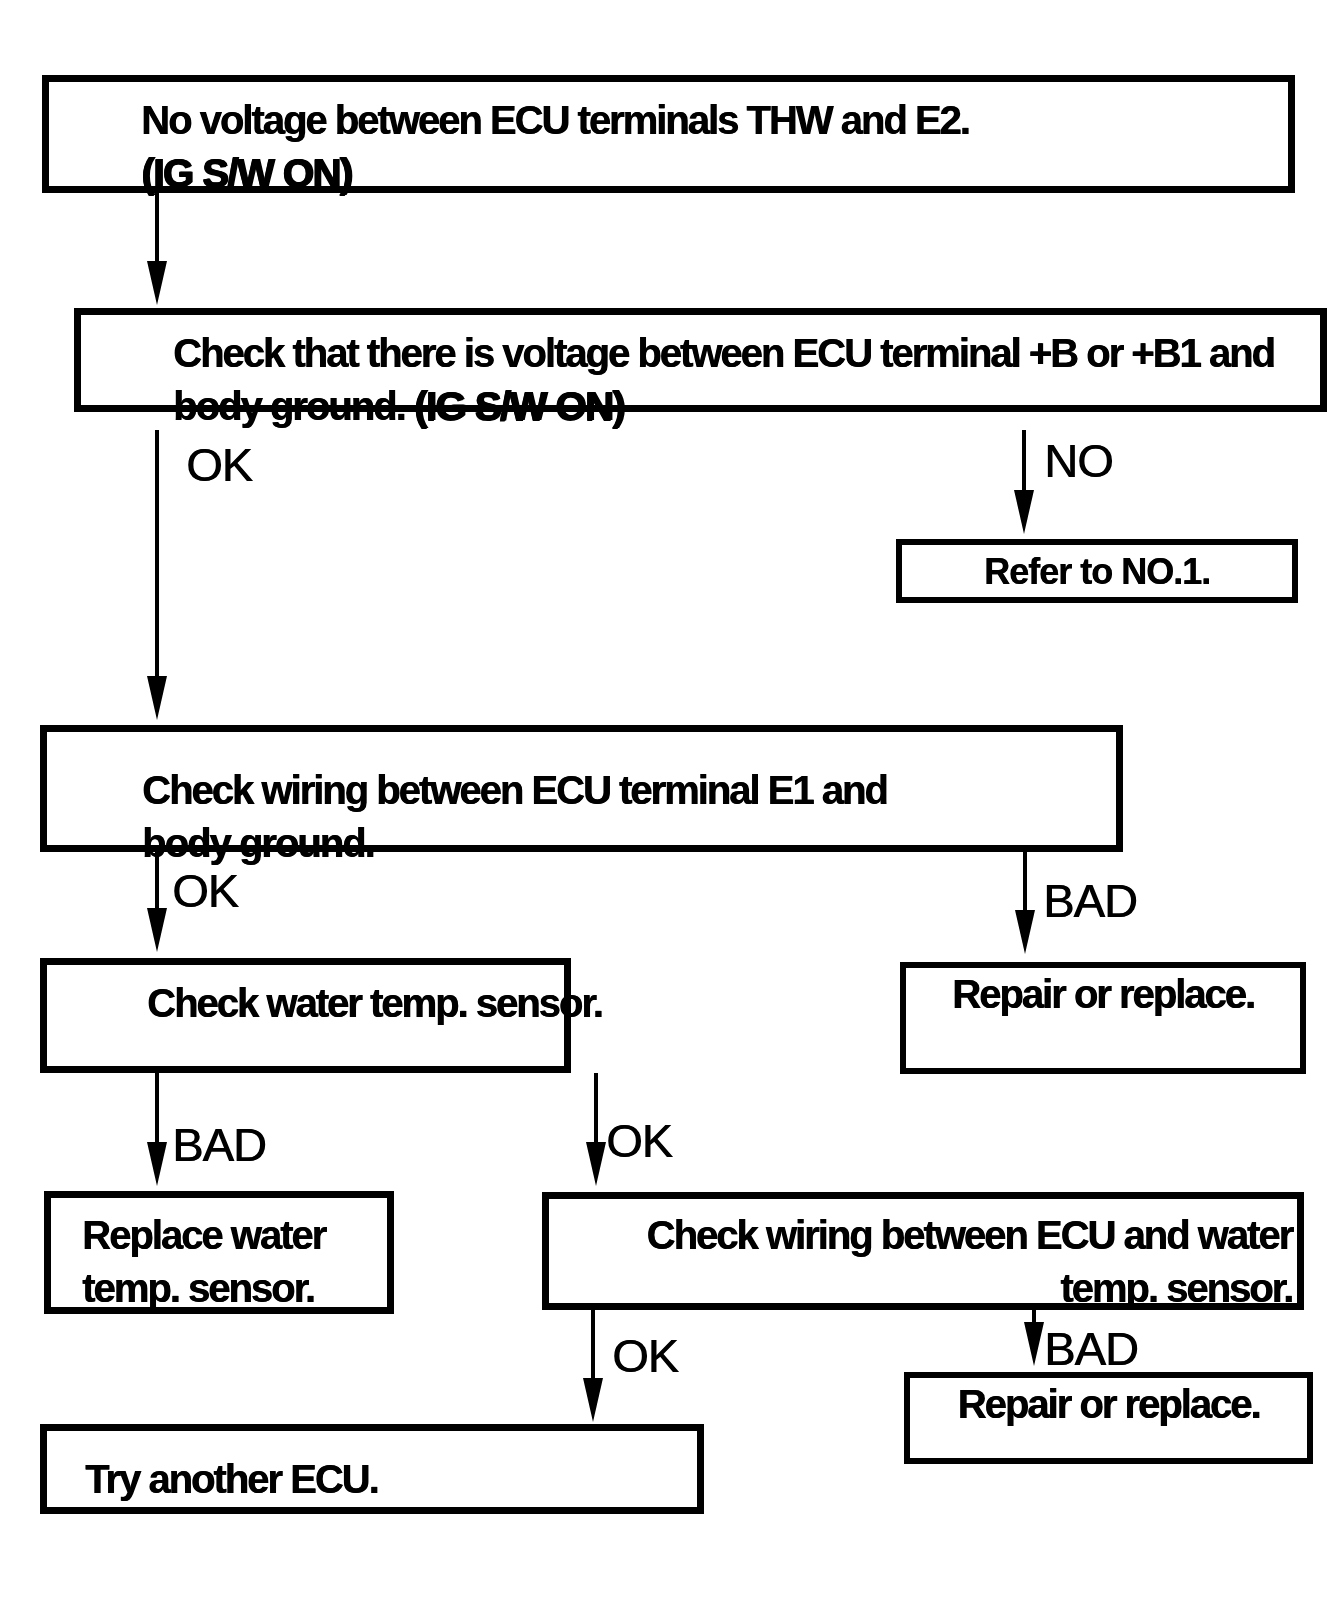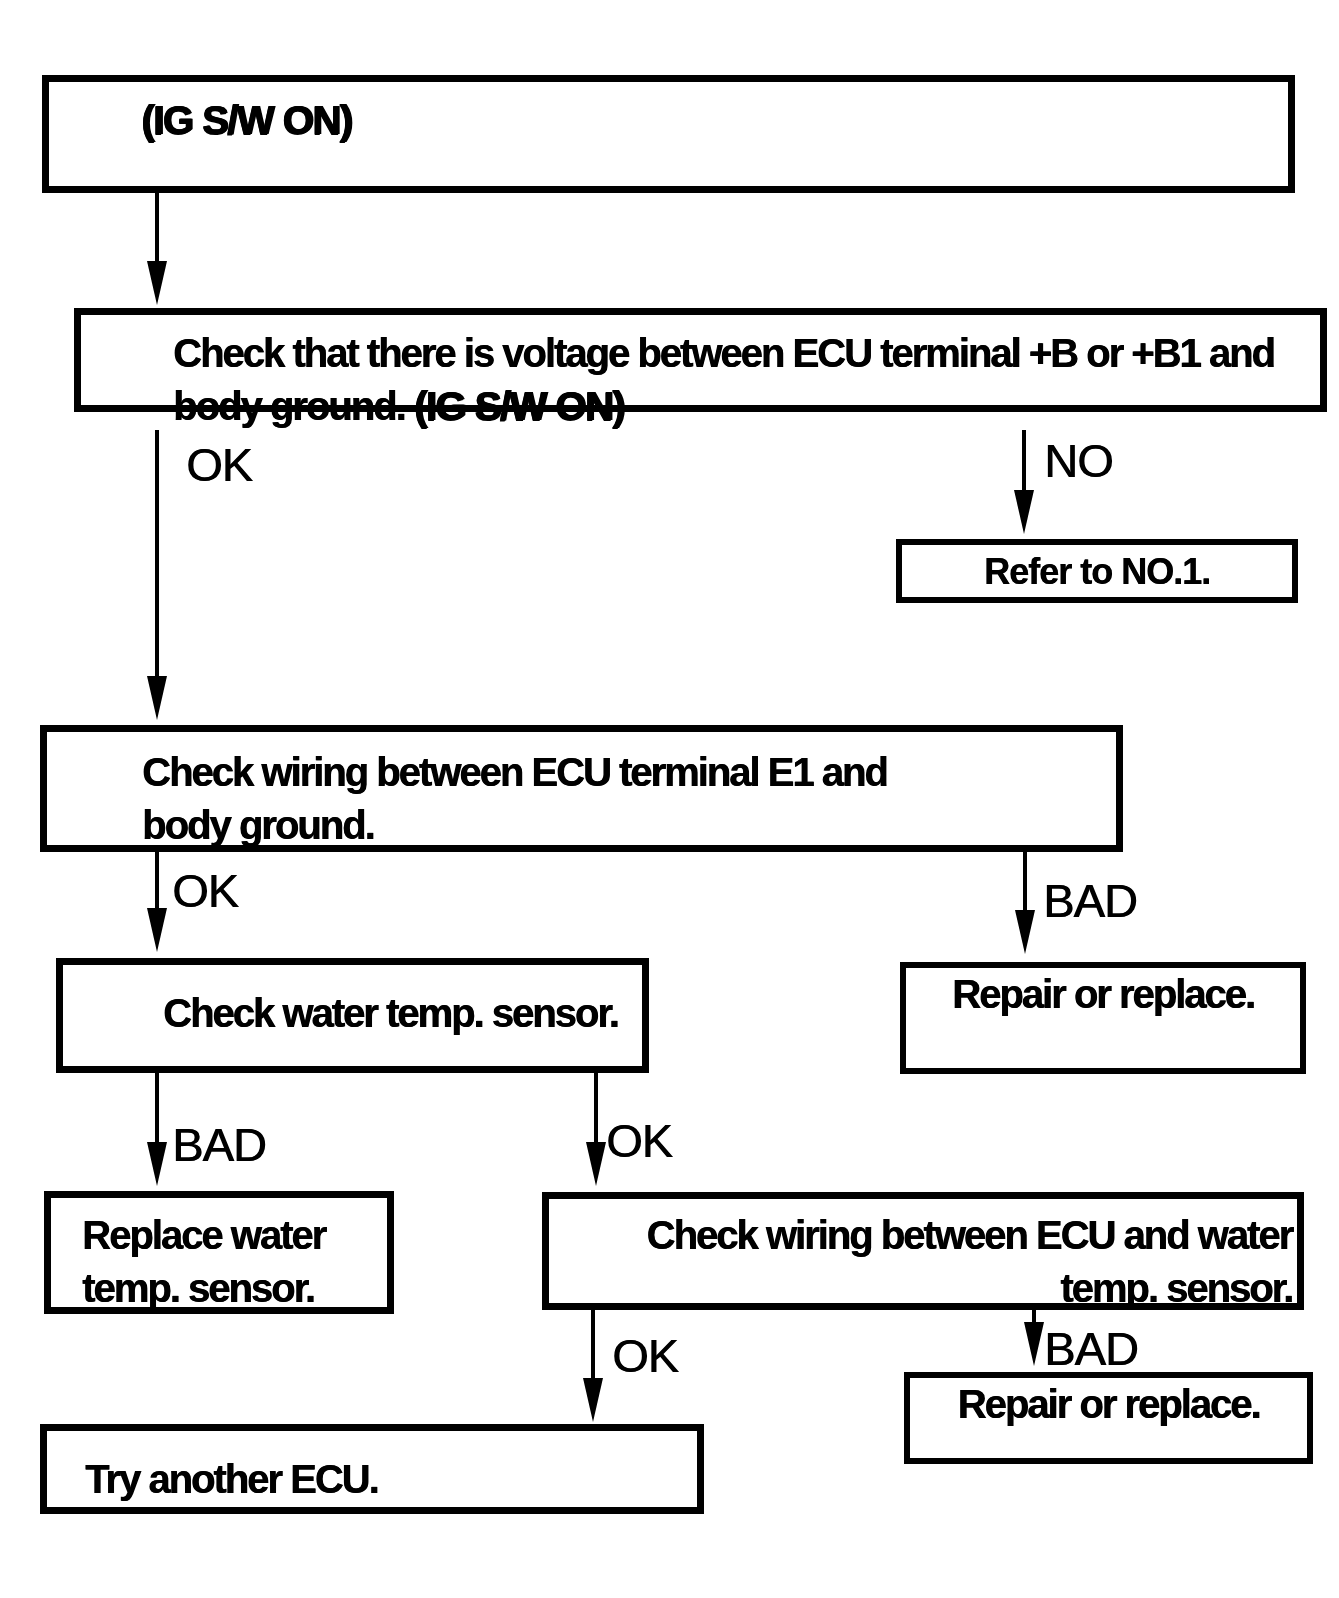--- a/index.html
+++ b/index.html
@@ -72,20 +72,21 @@
     white-space: nowrap;
     text-shadow: 0.8px 0 0 #000000;
   }
 </style>
 </head>
 <body>
 
 <div class="canvas">
 
   <div class="box" style="left:42px; top:75px; width:1253px; height:118px; padding:12px 10px 0 92px;">
+    <div class="bline"><span>No voltage between ECU terminals THW and E2.</span></div>
     <div class="bline"><span class="heavy">(IG S/W ON)</span></div>
   </div>
 
   <div class="vline" style="left:155px; top:193px; height:72px;"></div>
   <div class="ahead" style="left:147px; top:261px;"></div>
 
   <div class="box" style="left:42px; top:308px; width:1253px; height:104px; padding:12px 22px 0 92px;margin-left:32px;">
     <div class="bline"><span>Check that there is voltage between ECU terminal +B or +B1 and</span></div>
     <div class="bline"><span>body ground. </span><span class="heavy">(IG S/W ON)</span></div>
   </div>
@@ -95,34 +96,34 @@
   <div class="ahead" style="left:147px; top:676px;"></div>
 
   <div class="edge-label" style="left:1044px; top:436px;">NO</div>
   <div class="vline" style="left:1022px; top:430px; height:62px;"></div>
   <div class="ahead" style="left:1014px; top:490px;"></div>
 
   <div class="box center-box" style="left:896px; top:539px; width:402px; height:64px; border-width:6px;">
     <div class="bline" style="font-size:36px; letter-spacing:-1px;"><span>Refer to NO.1.</span></div>
   </div>
 
-  <div class="box" style="left:40px; top:725px; width:1083px; height:127px; padding:14px 10px 0 95px;">
+  <div class="box" style="left:40px; top:725px; width:1083px; height:127px; padding:32px 10px 0 95px;">
     <div class="bline"><span>Check wiring between ECU terminal E1 and</span></div>
     <div class="bline"><span>body ground.</span></div>
   </div>
 
   <div class="edge-label" style="left:172px; top:866px;">OK</div>
   <div class="vline" style="left:155px; top:852px; height:58px;"></div>
   <div class="ahead" style="left:147px; top:908px;"></div>
 
   <div class="edge-label" style="left:1043px; top:876px;">BAD</div>
   <div class="vline" style="left:1023px; top:852px; height:60px;"></div>
   <div class="ahead" style="left:1015px; top:910px;"></div>
 
-  <div class="box" style="left:56px; top:958px; width:593px; height:115px; padding:22px 10px 0 100px;">
+  <div class="box" style="left:40px; top:958px; width:531px; height:115px; padding:12px 10px 0 100px;">
     <div class="bline"><span>Check water temp. sensor.</span></div>
   </div>
 
   <div class="box center-box" style="left:900px; top:962px; width:406px; height:112px; border-width:6px;">
     <div class="bline"><span>Repair or replace.</span></div>
   </div>
 
   <div class="edge-label" style="left:172px; top:1120px;">BAD</div>
   <div class="vline" style="left:155px; top:1073px; height:73px;"></div>
   <div class="ahead" style="left:147px; top:1142px;"></div>

